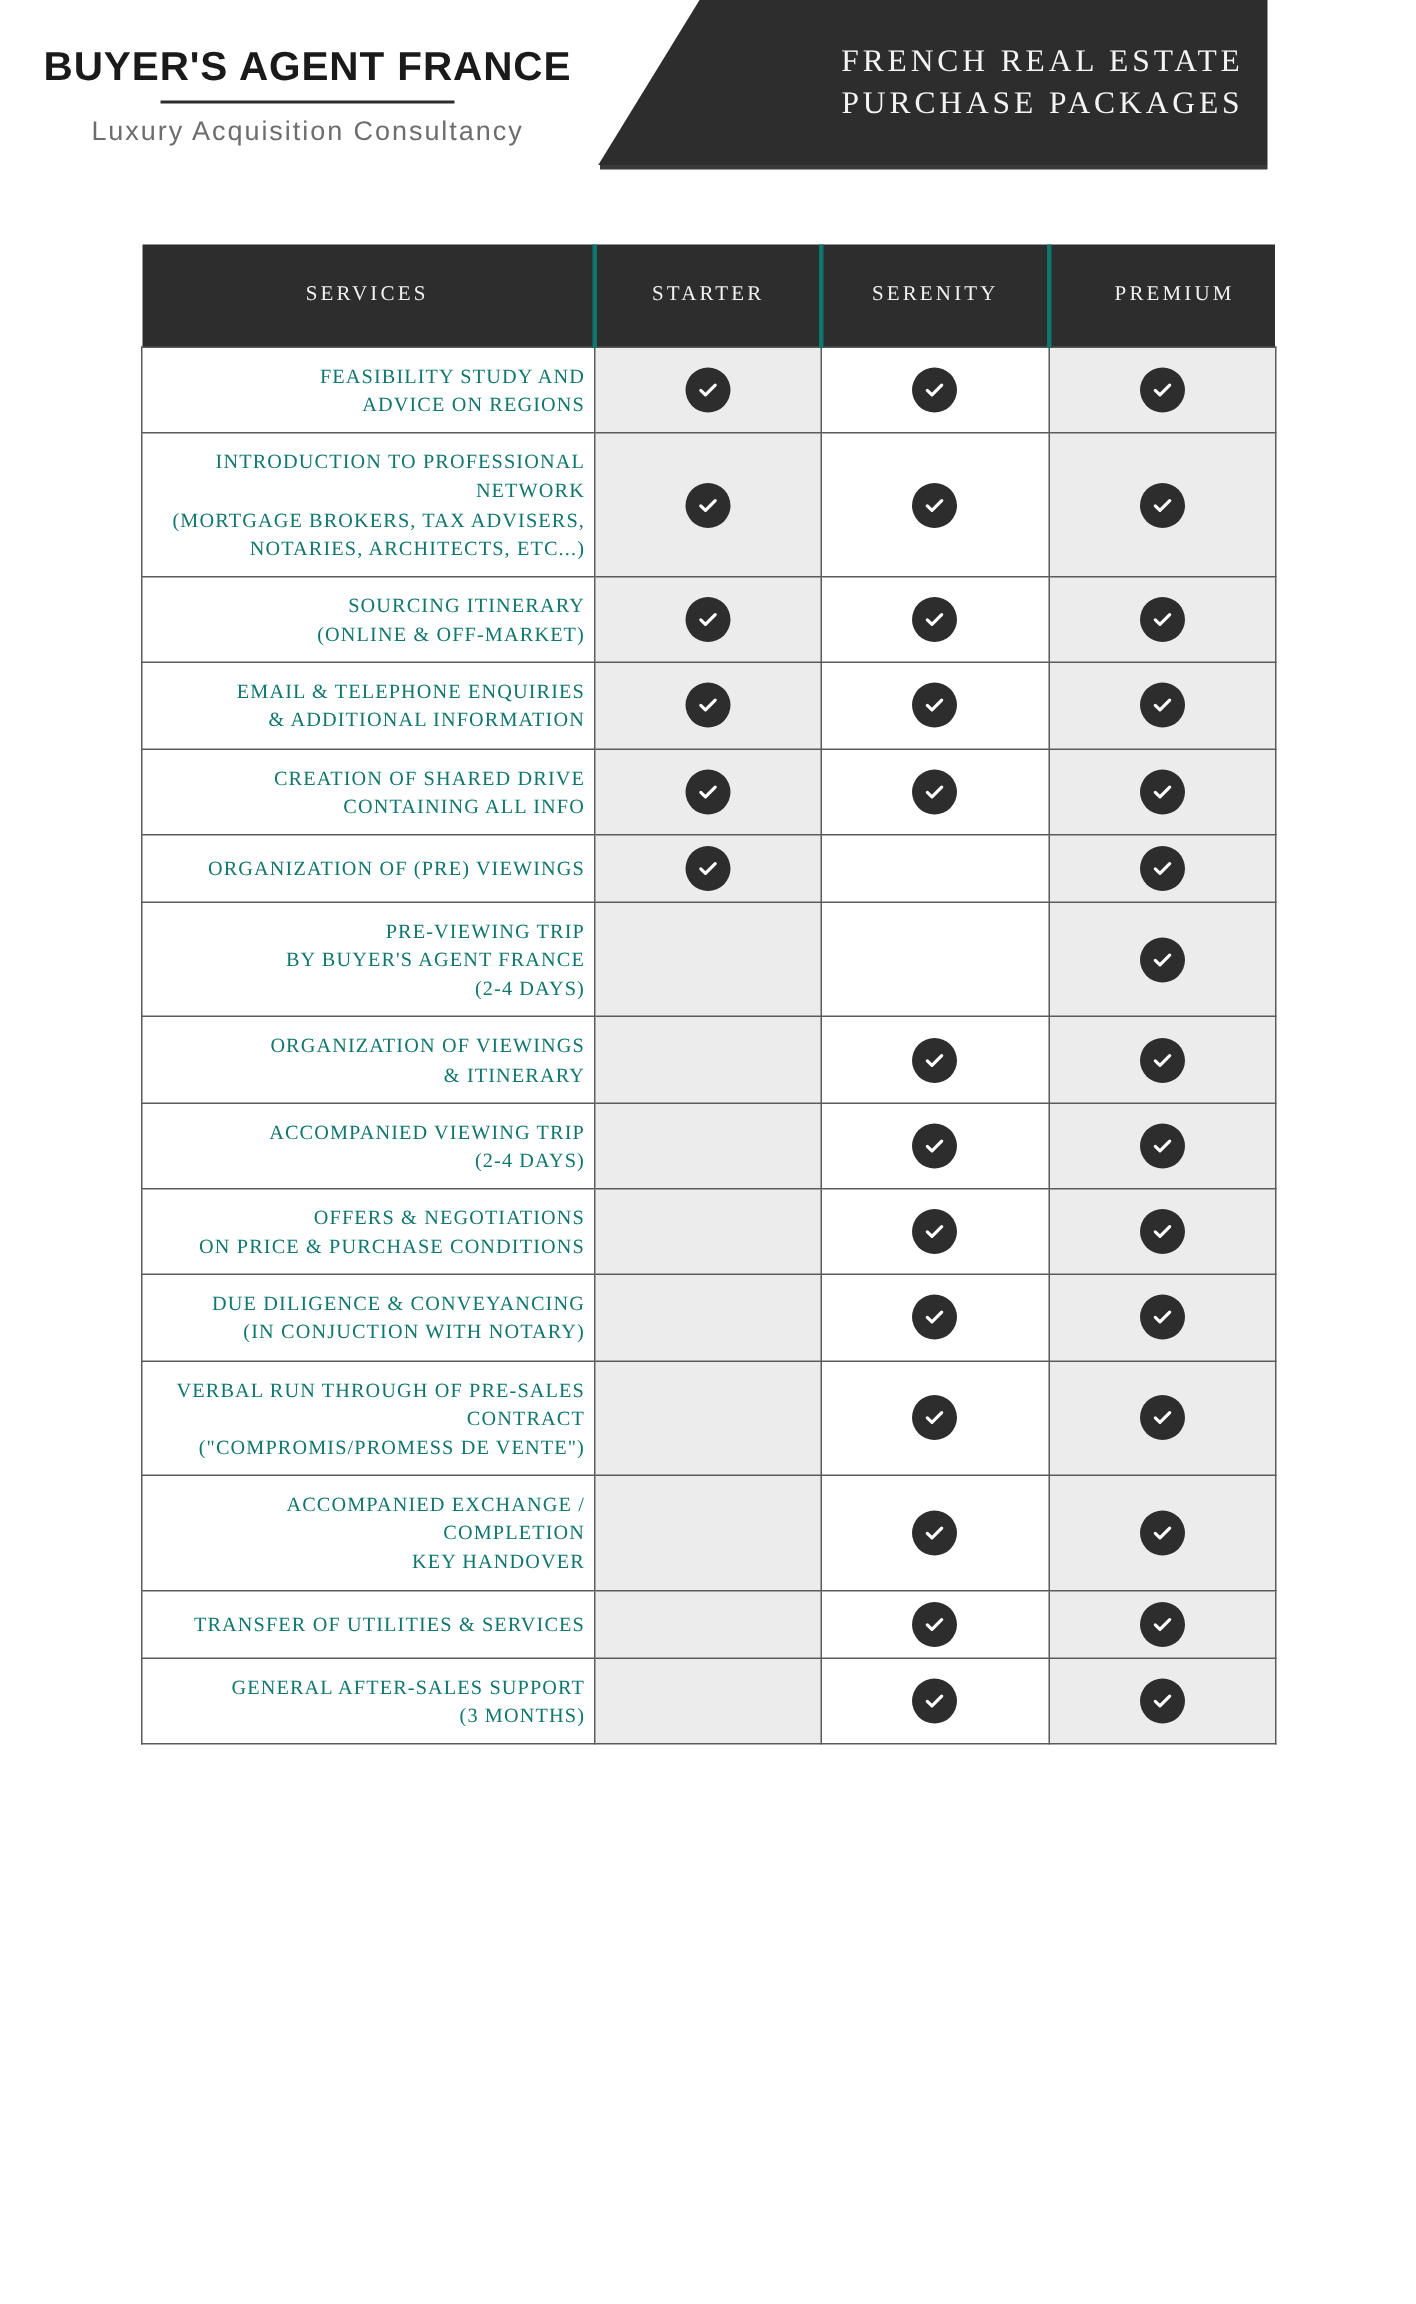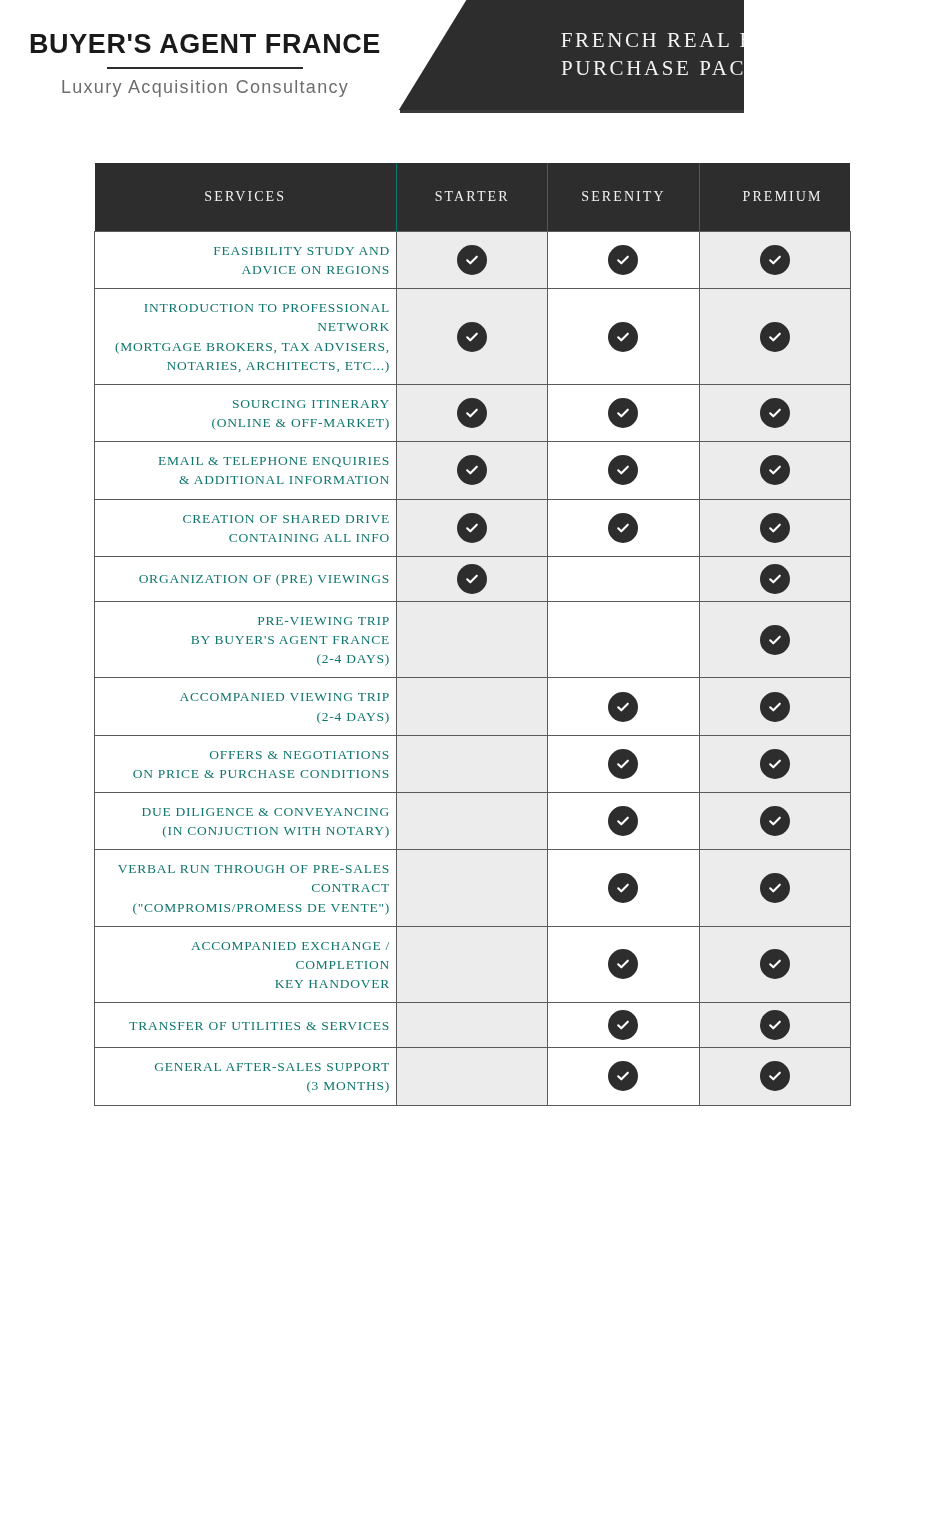--- a/index.html
+++ b/index.html
@@ -11,21 +11,21 @@
     height: 1536px;
     background: #ffffff;
     font-family: "Liberation Serif", "DejaVu Serif", serif;
     overflow: hidden;
     position: relative;
   }
 
   
   .page-header {
     position: relative;
-    width: 744px;
+    width: 845px;
     height: 128px;
     background: #ffffff;
     overflow: hidden;
   }
 
   .brand-block {
     position: absolute;
     left: 0;
     top: 30px;
     width: 410px;
@@ -109,21 +109,21 @@
   thead th {
     background: #2d2d2d;
     color: #f2f2f2;
     height: 68px;
     font-family: "Liberation Serif", "DejaVu Serif", serif;
     font-size: 14px;
     font-weight: normal;
     letter-spacing: 2.1px;
     text-align: center;
     vertical-align: middle;
-    border-right: 1px solid #0f766e;
+    border-right: 3px solid #0f766e;
     padding: 0;
   }
   thead th:last-child { border-right: none; padding-left: 15px; }
 
   tbody td {
     border: 1px solid #5b5b5b;
     text-align: center;
     vertical-align: middle;
     padding: 7px 5px;
     background: #ffffff;
@@ -339,20 +339,39 @@
             <span class="cell-pad"></span>
           </td>
           <td class="pkg shaded">
             <span class="cell-pad"><span class="tick"><svg viewBox="0 0 16 16" aria-hidden="true">
                   <path d="M3.2 8.3 L6.3 11.3 L12.8 4.7" fill="none" stroke="#ffffff" stroke-width="2.1" stroke-linecap="round" stroke-linejoin="round"></path>
                 </svg></span></span>
           </td>
         </tr>
         <tr>
           <td class="svc">
+            <span class="ln">ORGANIZATION OF VIEWINGS</span>
+            <span class="ln">&amp; ITINERARY</span>
+          </td>
+          <td class="pkg shaded">
+            <span class="cell-pad"></span>
+          </td>
+          <td class="pkg">
+            <span class="cell-pad"><span class="tick"><svg viewBox="0 0 16 16" aria-hidden="true">
+                  <path d="M3.2 8.3 L6.3 11.3 L12.8 4.7" fill="none" stroke="#ffffff" stroke-width="2.1" stroke-linecap="round" stroke-linejoin="round"></path>
+                </svg></span></span>
+          </td>
+          <td class="pkg shaded">
+            <span class="cell-pad"><span class="tick"><svg viewBox="0 0 16 16" aria-hidden="true">
+                  <path d="M3.2 8.3 L6.3 11.3 L12.8 4.7" fill="none" stroke="#ffffff" stroke-width="2.1" stroke-linecap="round" stroke-linejoin="round"></path>
+                </svg></span></span>
+          </td>
+        </tr>
+        <tr>
+          <td class="svc">
             <span class="ln">ACCOMPANIED VIEWING TRIP</span>
             <span class="ln">(2-4 DAYS)</span>
           </td>
           <td class="pkg shaded">
             <span class="cell-pad"></span>
           </td>
           <td class="pkg">
             <span class="cell-pad"><span class="tick"><svg viewBox="0 0 16 16" aria-hidden="true">
                   <path d="M3.2 8.3 L6.3 11.3 L12.8 4.7" fill="none" stroke="#ffffff" stroke-width="2.1" stroke-linecap="round" stroke-linejoin="round"></path>
                 </svg></span></span>

